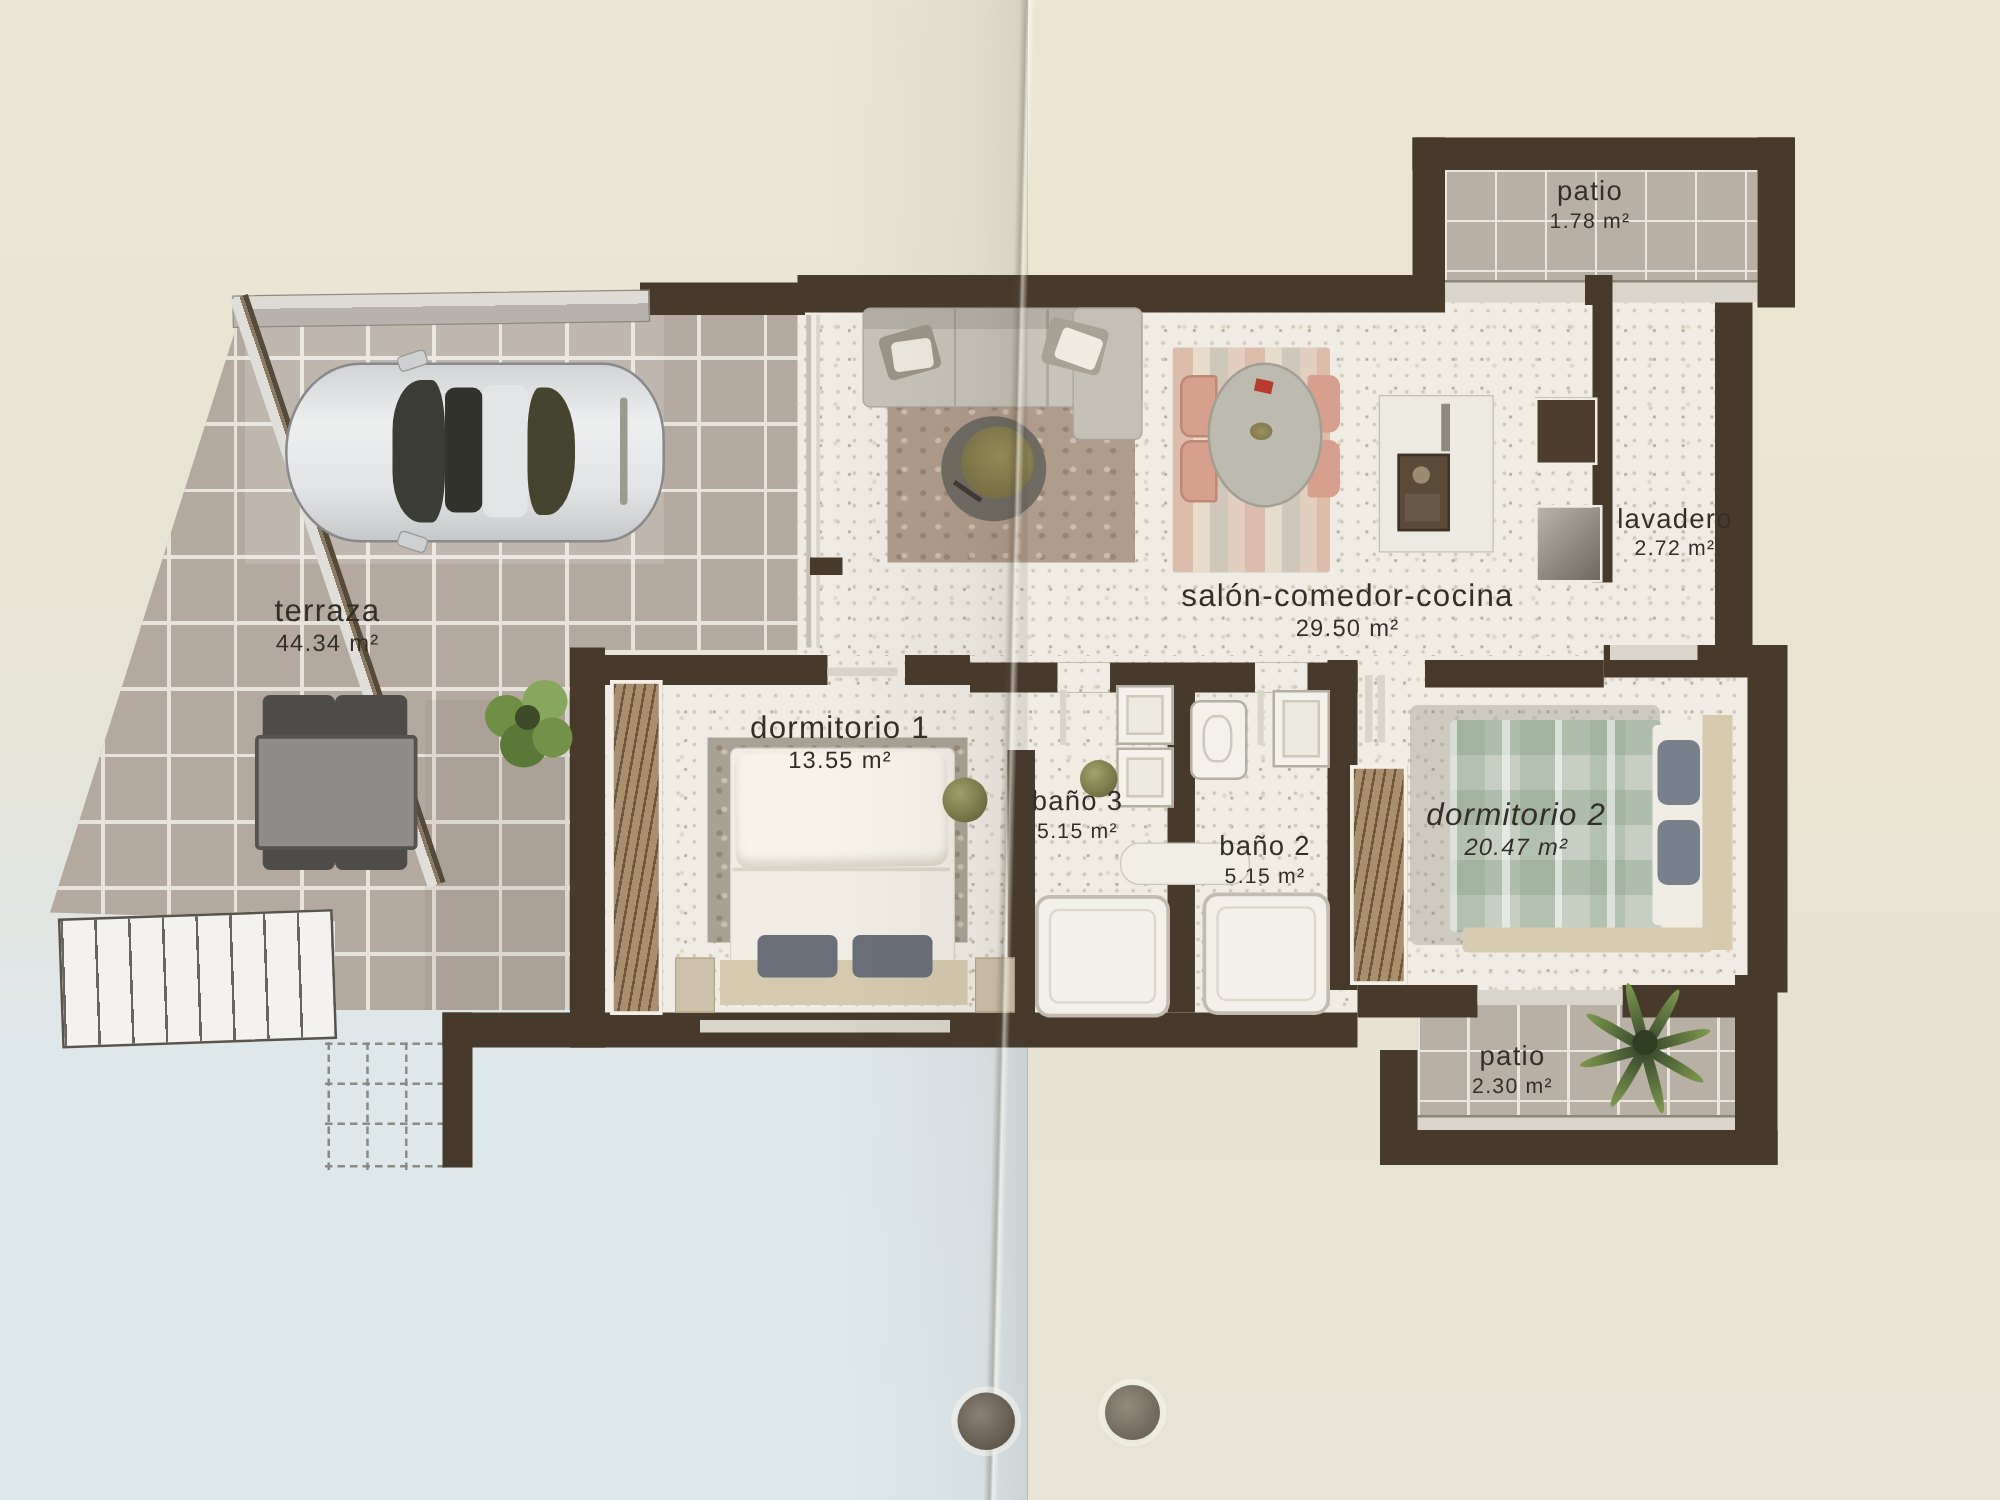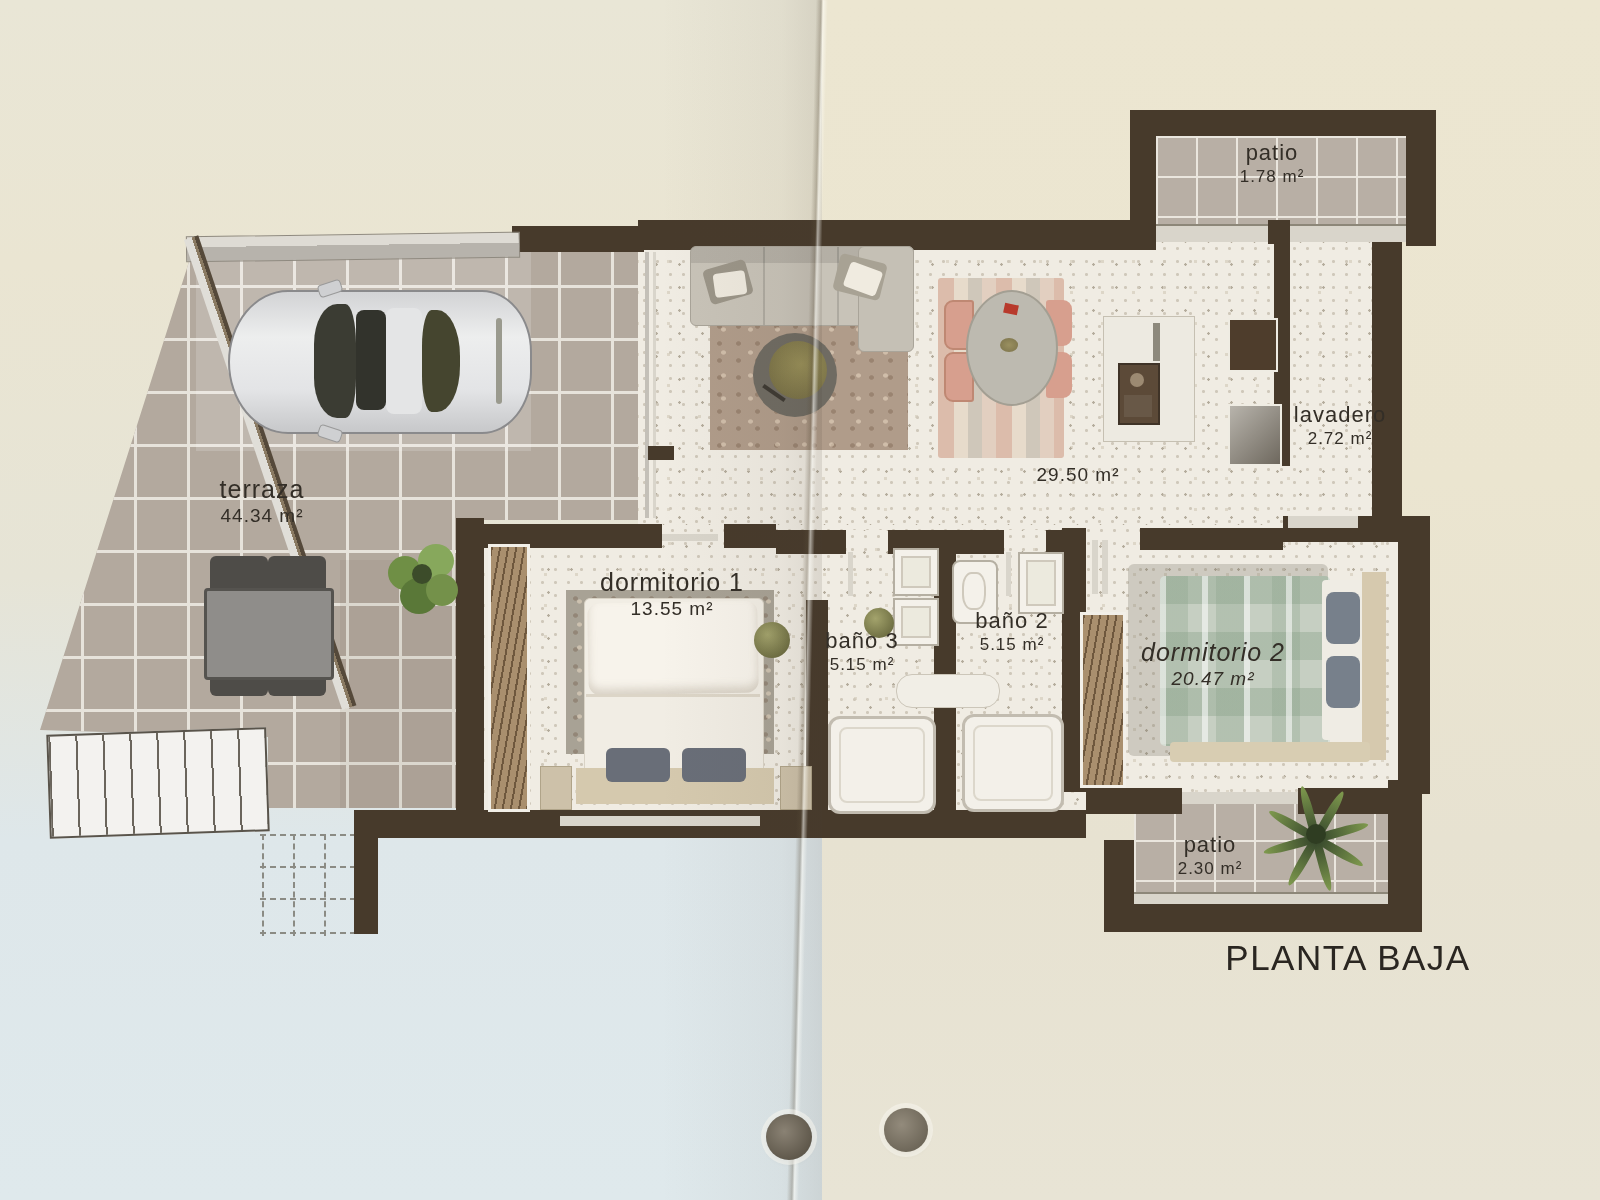--- a/index.html
+++ b/index.html
@@ -288,44 +288,44 @@
     <div class="ar">44.34 m²</div>
   </div>
   <div class="rlabel" style="left:672px;top:568px;">
     <div class="nm">dormitorio 1</div>
     <div class="ar">13.55 m²</div>
   </div>
   <div class="rlabel sm" style="left:862px;top:628px;">
     <div class="nm">baño 3</div>
     <div class="ar">5.15 m²</div>
   </div>
-  <div class="rlabel sm" style="left:1012px;top:608px;">
+  <div class="rlabel sm" style="left:1012px;top:664px;">
     <div class="nm">baño 2</div>
     <div class="ar">5.15 m²</div>
   </div>
   <div class="rlabel" style="left:1078px;top:463px;">
+    <div class="nm">salón-comedor-cocina</div>
     <div class="ar">29.50 m²</div>
   </div>
   <div class="rlabel sm" style="left:1340px;top:402px;">
     <div class="nm">lavadero</div>
     <div class="ar">2.72 m²</div>
   </div>
   <div class="rlabel" style="left:1213px;top:638px;font-style:italic;">
     <div class="nm">dormitorio 2</div>
     <div class="ar">20.47 m²</div>
   </div>
   <div class="rlabel sm" style="left:1272px;top:140px;">
     <div class="nm">patio</div>
     <div class="ar">1.78 m²</div>
   </div>
   <div class="rlabel sm" style="left:1210px;top:832px;">
     <div class="nm">patio</div>
     <div class="ar">2.30 m²</div>
   </div>
-  <div class="title" style="left:1348px;top:938px;">PLANTA BAJA</div>
 
   <div class="a" style="left:660px;top:0;width:162px;height:1200px;
        background:linear-gradient(to right,rgba(70,60,50,0),rgba(70,60,50,.05) 75%,rgba(70,60,50,.12));"></div>
   <div class="a" style="left:816px;top:0;width:12px;height:1210px;transform:rotate(1.4deg);transform-origin:top left;
        background:linear-gradient(to right,rgba(90,78,58,0),rgba(90,78,58,.30) 42%,rgba(255,255,250,.55) 62%,rgba(255,255,250,0));"></div>
   <div class="hole" style="left:766px;top:1114px;width:46px;height:46px;"></div>
   <div class="hole" style="left:884px;top:1108px;width:44px;height:44px;
        background:radial-gradient(circle at 40% 38%,#938b7c,#6e6759 72%);"></div>
 
 </div>

